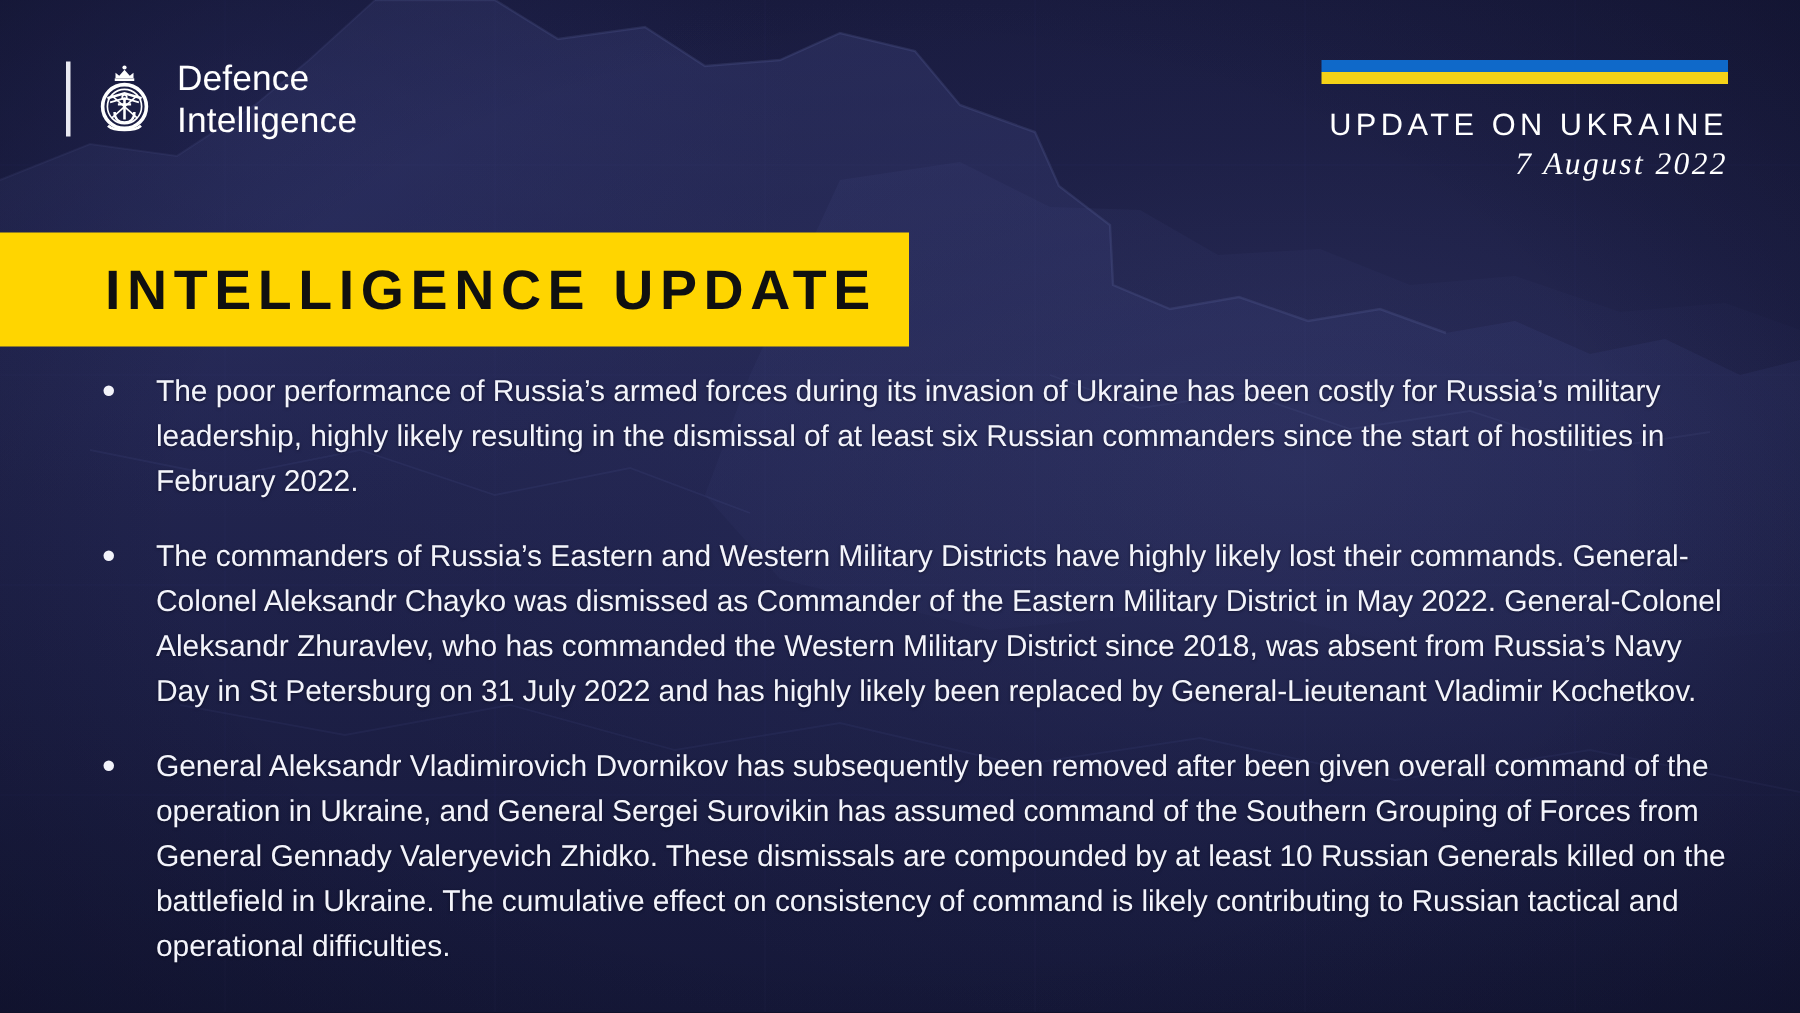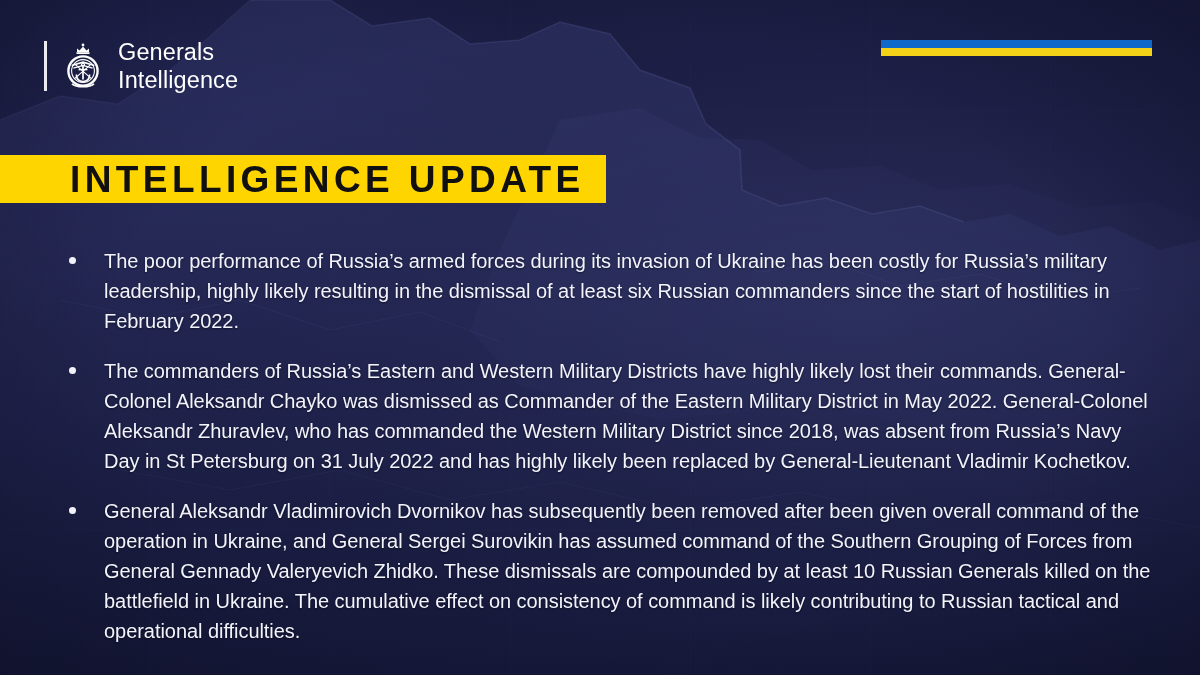--- a/index.html
+++ b/index.html
@@ -110,21 +110,21 @@
     margin-top: 1px;
     white-space: nowrap;
   }
 
   
   .banner {
     position: absolute;
     left: 0;
     top: 155px;
     width: 606px;
-    height: 48px;
+    height: 76px;
     background: #ffd500;
     display: flex;
     align-items: center;
   }
   .banner-text {
     margin-left: 70px;
     color: #101010;
     font-size: 37px;
     font-weight: 700;
     letter-spacing: 4.4px;
@@ -240,30 +240,34 @@
             <line x1="17.6" y1="28.6" x2="26.4" y2="28.6" stroke-width="1.5"></line>
             <path d="M15.4,33.6 C15.4,38.6 18.6,40.6 22,40.6 C25.4,40.6 28.6,38.6 28.6,33.6" stroke-width="1.7"></path>
             <circle cx="22" cy="23.8" r="1.5" stroke-width="1.2"></circle>
 
             <path d="M11,42.8 C15,46.6 29,46.6 33,42.8" stroke-width="1.8"></path>
           </g>
         </svg>
       </div>
 
       <div>
-        <div class="brand-text">Generals</div>
+        <div class="brand-text">Defence</div>
         <div class="brand-text">Intelligence</div>
       </div>
     </div>
 
     <div class="flagbar">
       <div class="blue"></div>
       <div class="yellow"></div>
     </div>
 
+    <div class="header-title">
+      <div class="update-line">UPDATE ON UKRAINE</div>
+      <div class="date-line">7 August 2022</div>
+    </div>
   </div>
 
   <div class="banner">
     <div class="banner-text">INTELLIGENCE UPDATE</div>
   </div>
 
   <div class="body">
 
     <div class="bullet">
       <span class="bullet-dot"></span>

